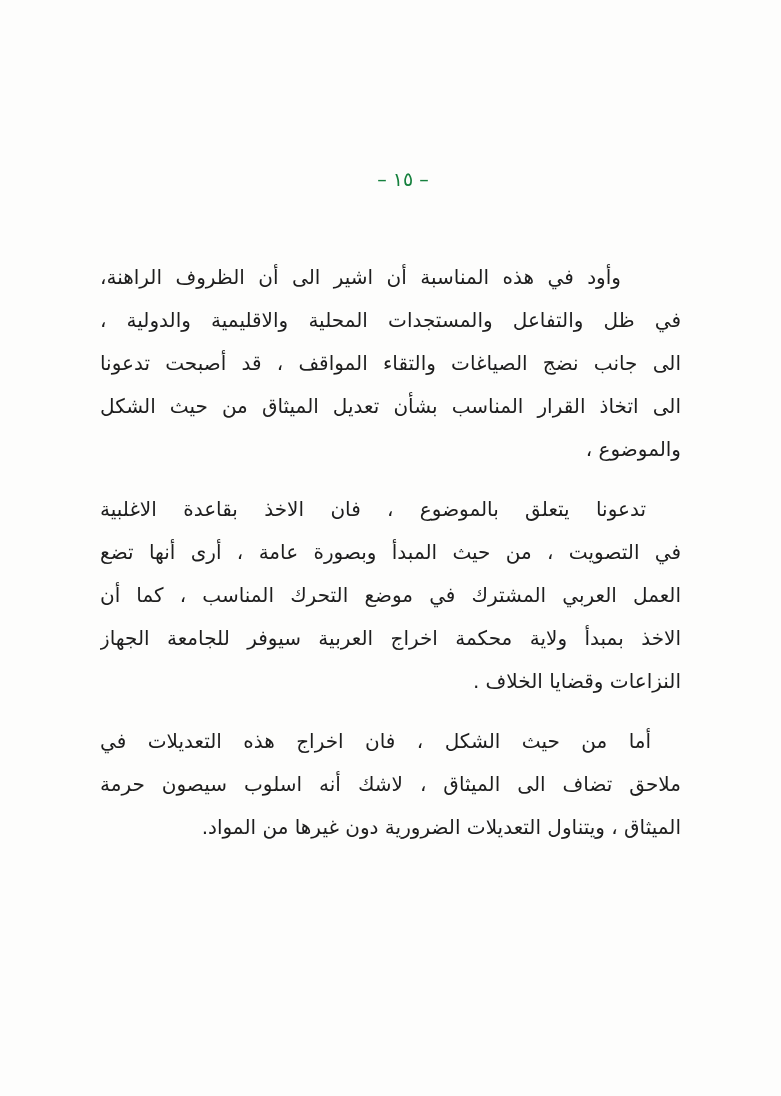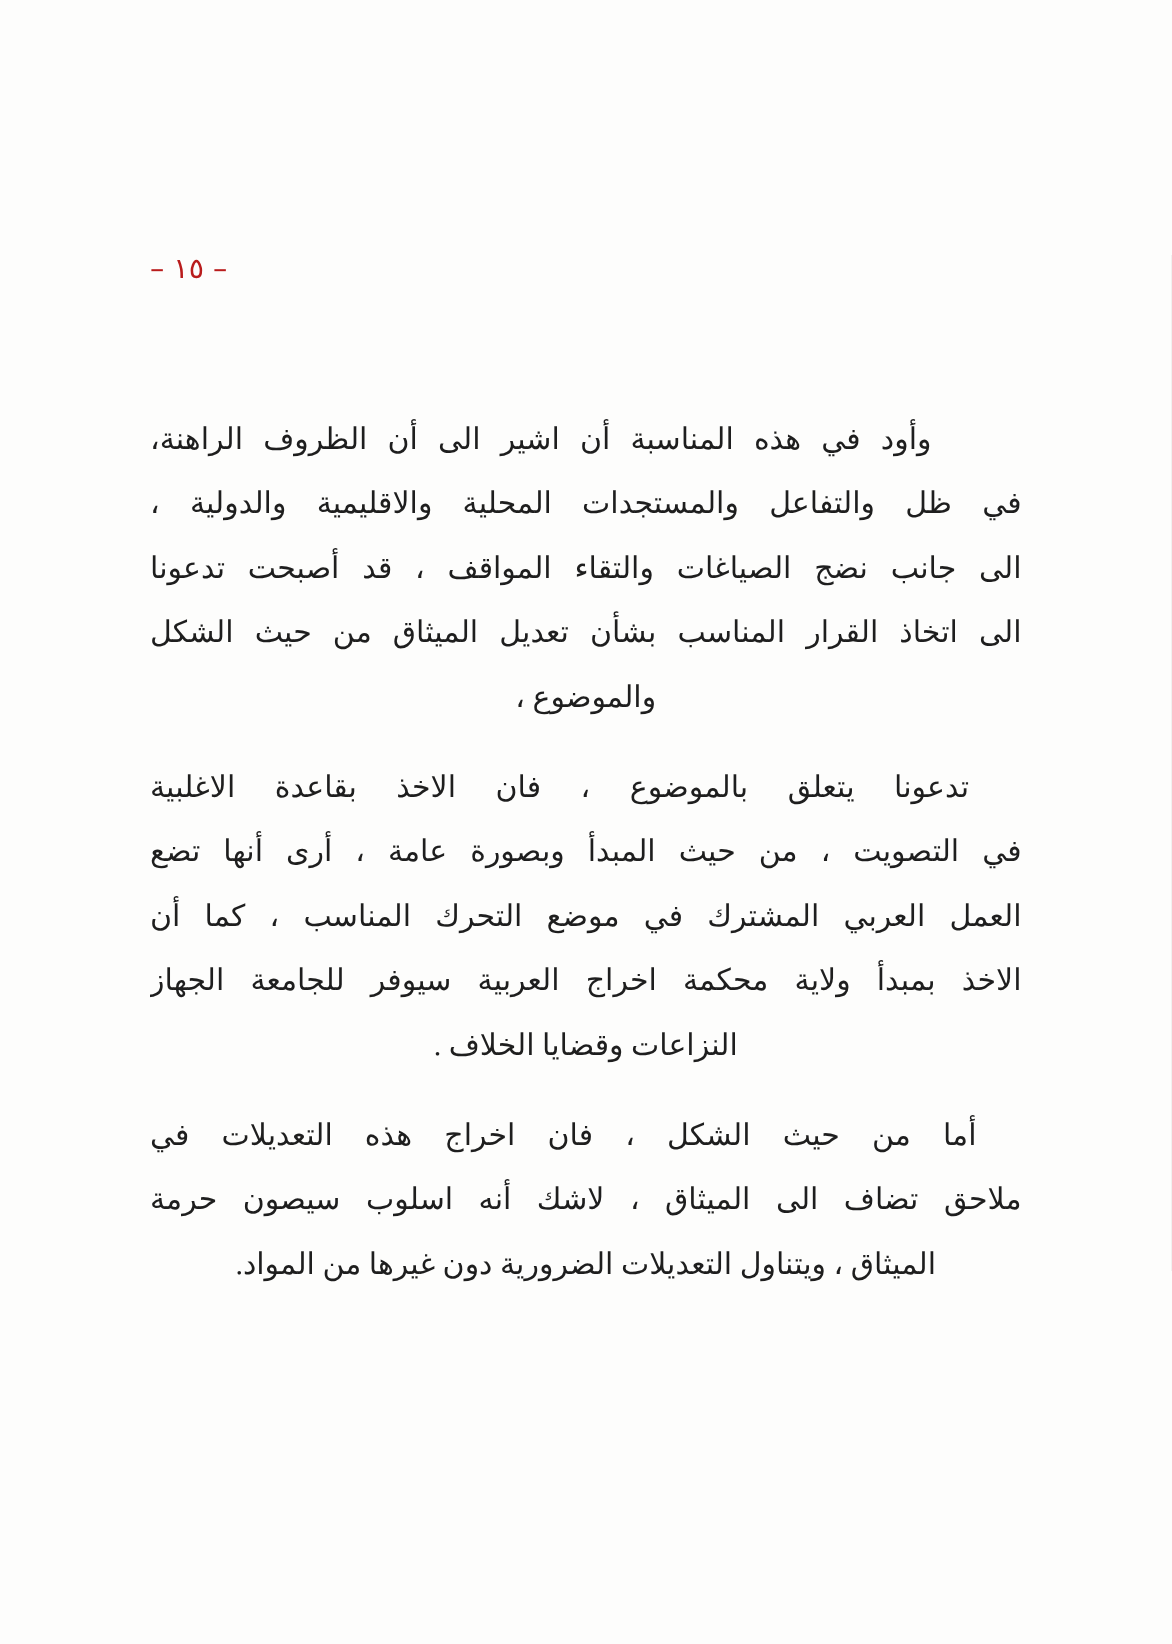--- a/index.html
+++ b/index.html
@@ -13,55 +13,54 @@
     height: 1096px;
     margin: 0 auto;
     background: #fdfdfc;
     font-family: "DejaVu Sans", sans-serif;
     color: #1e1e1e;
     overflow: hidden;
   }
   .page-number {
     position: absolute;
     top: 168px;
-    left: 100px;
+    left: 113px;
     width: 580px;
-    text-align: left;
+    text-align: center;
     font-size: 19px;
     letter-spacing: 3px;
     direction: rtl;
-    color: #b91c1c;
+    color: #15803d;
   }
   .doc-body {
     position: absolute;
-    top: 272px;
+    top: 256px;
     left: 100px;
     width: 581px;
     direction: rtl;
     font-size: 20px;
     color: #1e1e1e;
     text-rendering: optimizeLegibility;
-    font-family: Liberation Serif, serif;
   }
   .para {
     margin: 0 0 17px 0;
   }
   .line {
     height: 43px;
     line-height: 43px;
     overflow: hidden;
   }
   
   .line.j {
     text-align: justify;
     text-align-last: justify;
   }
   
   .line.last {
-    text-align: center;
+    text-align: right;
   }
   
   .indent-p1 { padding-right: 60px; }
   .indent-p2 { padding-right: 35px; }
   .indent-p3 { padding-right: 30px; }
 </style>
 </head>
 <body>
 
 <div class="page" lang="ar">

